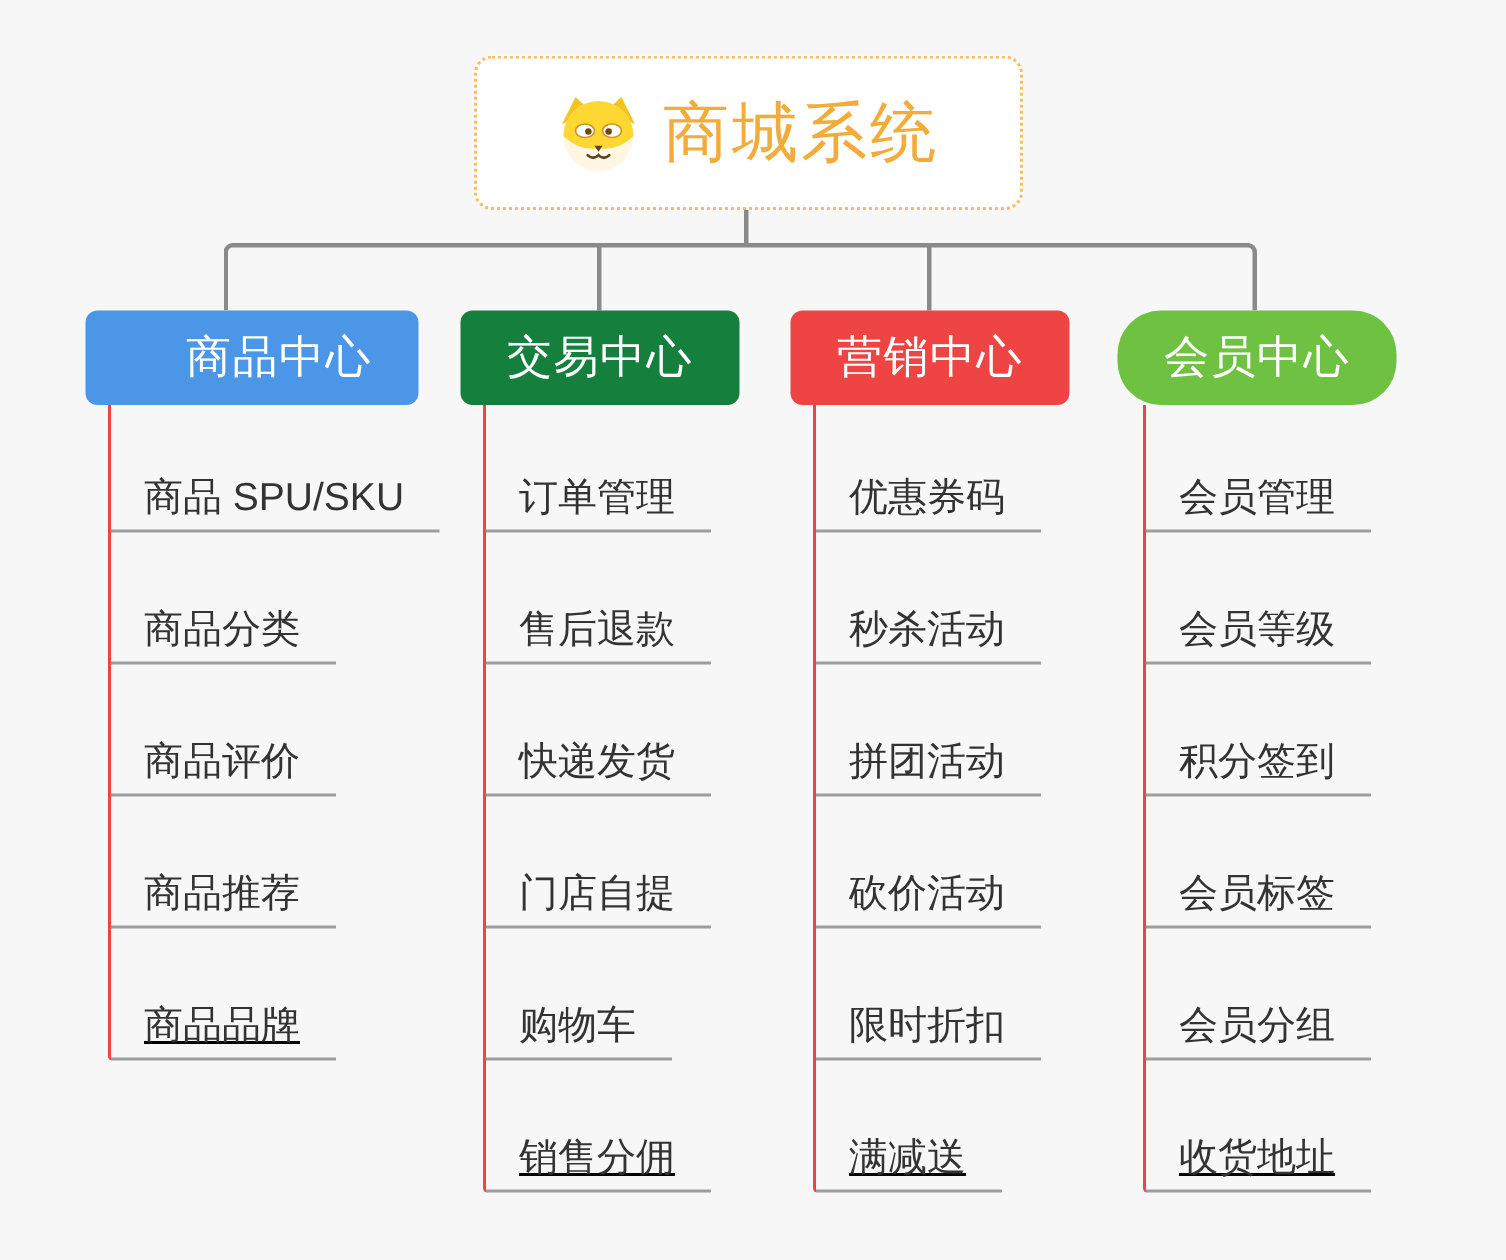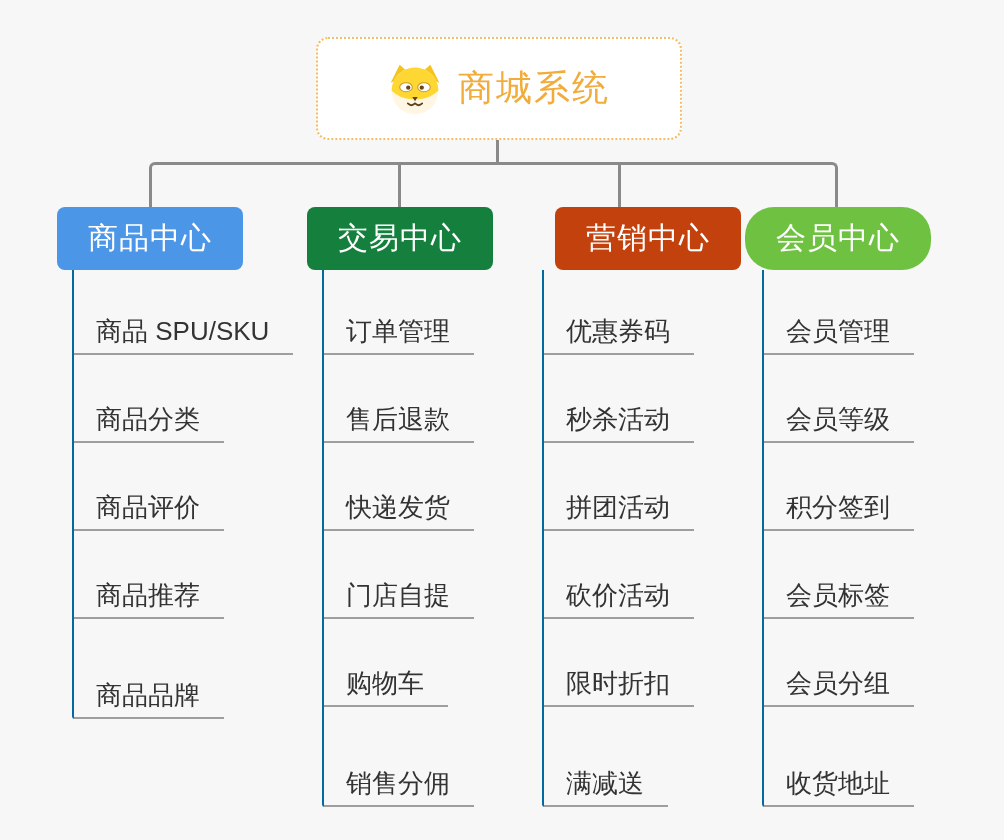--- a/index.html
+++ b/index.html
@@ -25,21 +25,21 @@
     border: 2px dotted #f5be63;
     border-radius: 12px;
     box-sizing: border-box;
     display: flex;
     align-items: center;
     justify-content: center;
     gap: 16px;
     cursor: pointer;
   }
   .root-title {
-    font-size: 36px;
+    font-size: 44px;
     letter-spacing: 2px;
     font-weight: 400;
     white-space: nowrap;
   }
   .root-icon { width: 54px; height: 52px; flex: 0 0 auto; }
 
   
   .conn { position: absolute; background: #8a8a8a; }
   .conn-stub { left: 496px; top: 140px; width: 3px; height: 24px; }
   .conn-elbow {
@@ -64,49 +64,49 @@
     border-radius: 8px;
     display: flex;
     align-items: center;
     justify-content: center;
     color: #ffffff;
     font-size: 30px;
     letter-spacing: 1px;
     white-space: nowrap;
     cursor: pointer;
   }
-  .branch-1 { left: 57px; }
+  .branch-1 { left: 57px; padding-left: 36px; }
   .branch-2 { left: 307px; }
   .branch-3 { left: 527px; }
   .branch-4 { left: 745px; border-radius: 29px; }
 
   
   .leaf-col {
     position: absolute;
     top: 270px;
-    border-left: 2px solid #0369a1;
+    border-left: 2px solid #ef4444;
     border-bottom-left-radius: 3px;
   }
   .col-1 { left: 72px; }
   .col-2 { left: 322px; }
   .col-3 { left: 542px; }
   .col-4 { left: 762px; text-align: right; }
 
   .leaf {
     display: flex;
     align-items: flex-end;
     width: max-content;
     height: 88px;
     box-sizing: border-box;
     border-bottom: 2px solid #9e9e9e;
     padding: 0 24px 6px 22px;
     cursor: pointer;
   }
   .leaf.r1 { height: 85px; }
-  .leaf.r6 { height: 100px; }
+  .leaf.r6 { height: 88px; text-decoration: underline; }
   .leaf-text {
     font-size: 26px;
     color: #333333;
     line-height: 1.15;
     white-space: nowrap;
   }
 </style>
 </head>
 <body>
 
@@ -132,21 +132,21 @@
   <div class="conn-elbow"></div>
   <div class="conn conn-drop-2"></div>
   <div class="conn conn-drop-3"></div>
 
   <div class="branch-node branch-1" style="background: rgb(76, 150, 232);">
     <span>商品中心</span>
   </div>
   <div class="branch-node branch-2" style="background: #15803d;">
     <span>交易中心</span>
   </div>
-  <div class="branch-node branch-3" style="background: #c2410c; margin-left: 28px;">
+  <div class="branch-node branch-3" style="background: #ef4444;">
     <span>营销中心</span>
   </div>
   <div class="branch-node branch-4" style="background: rgb(111, 194, 65);">
     <span>会员中心</span>
   </div>
 
   <div class="leaf-col col-1">
     <div class="leaf r1">
         <span class="leaf-text">商品 SPU/SKU</span>
       </div>

